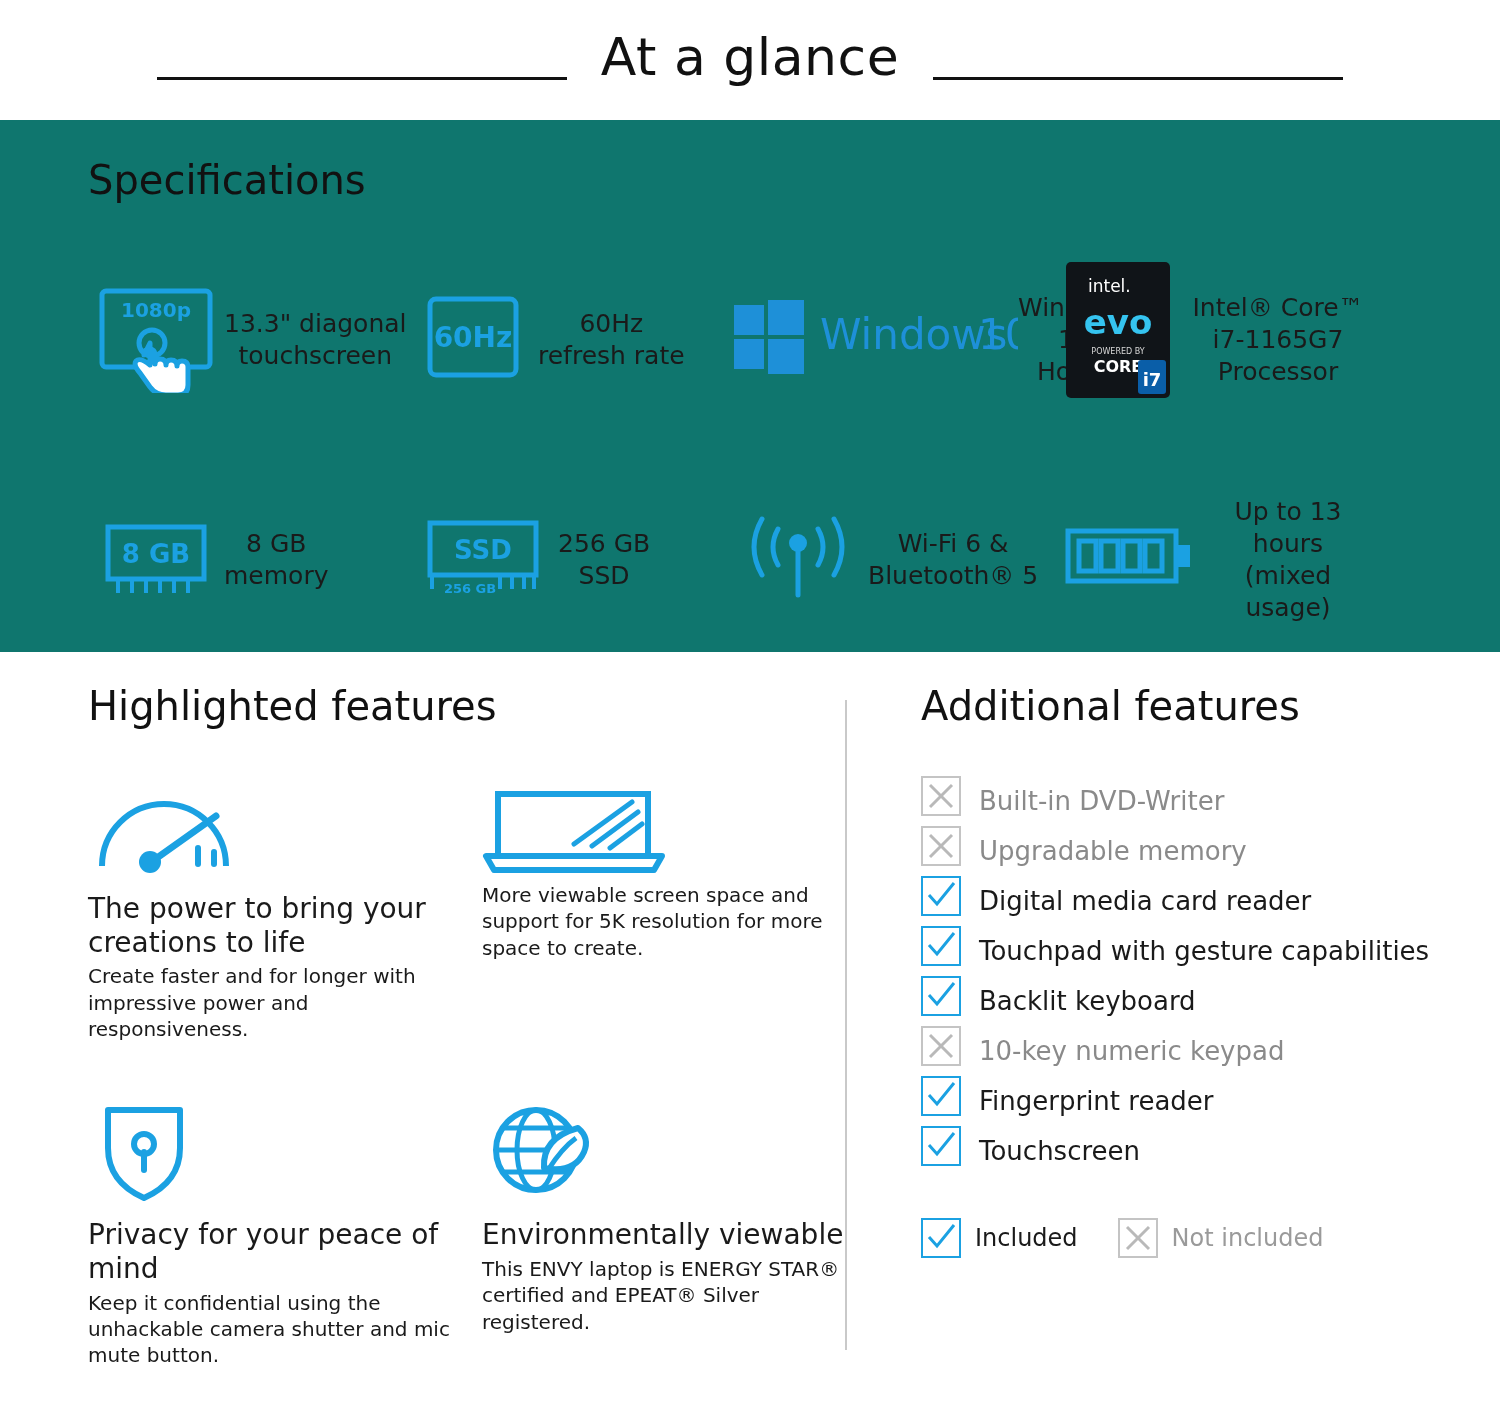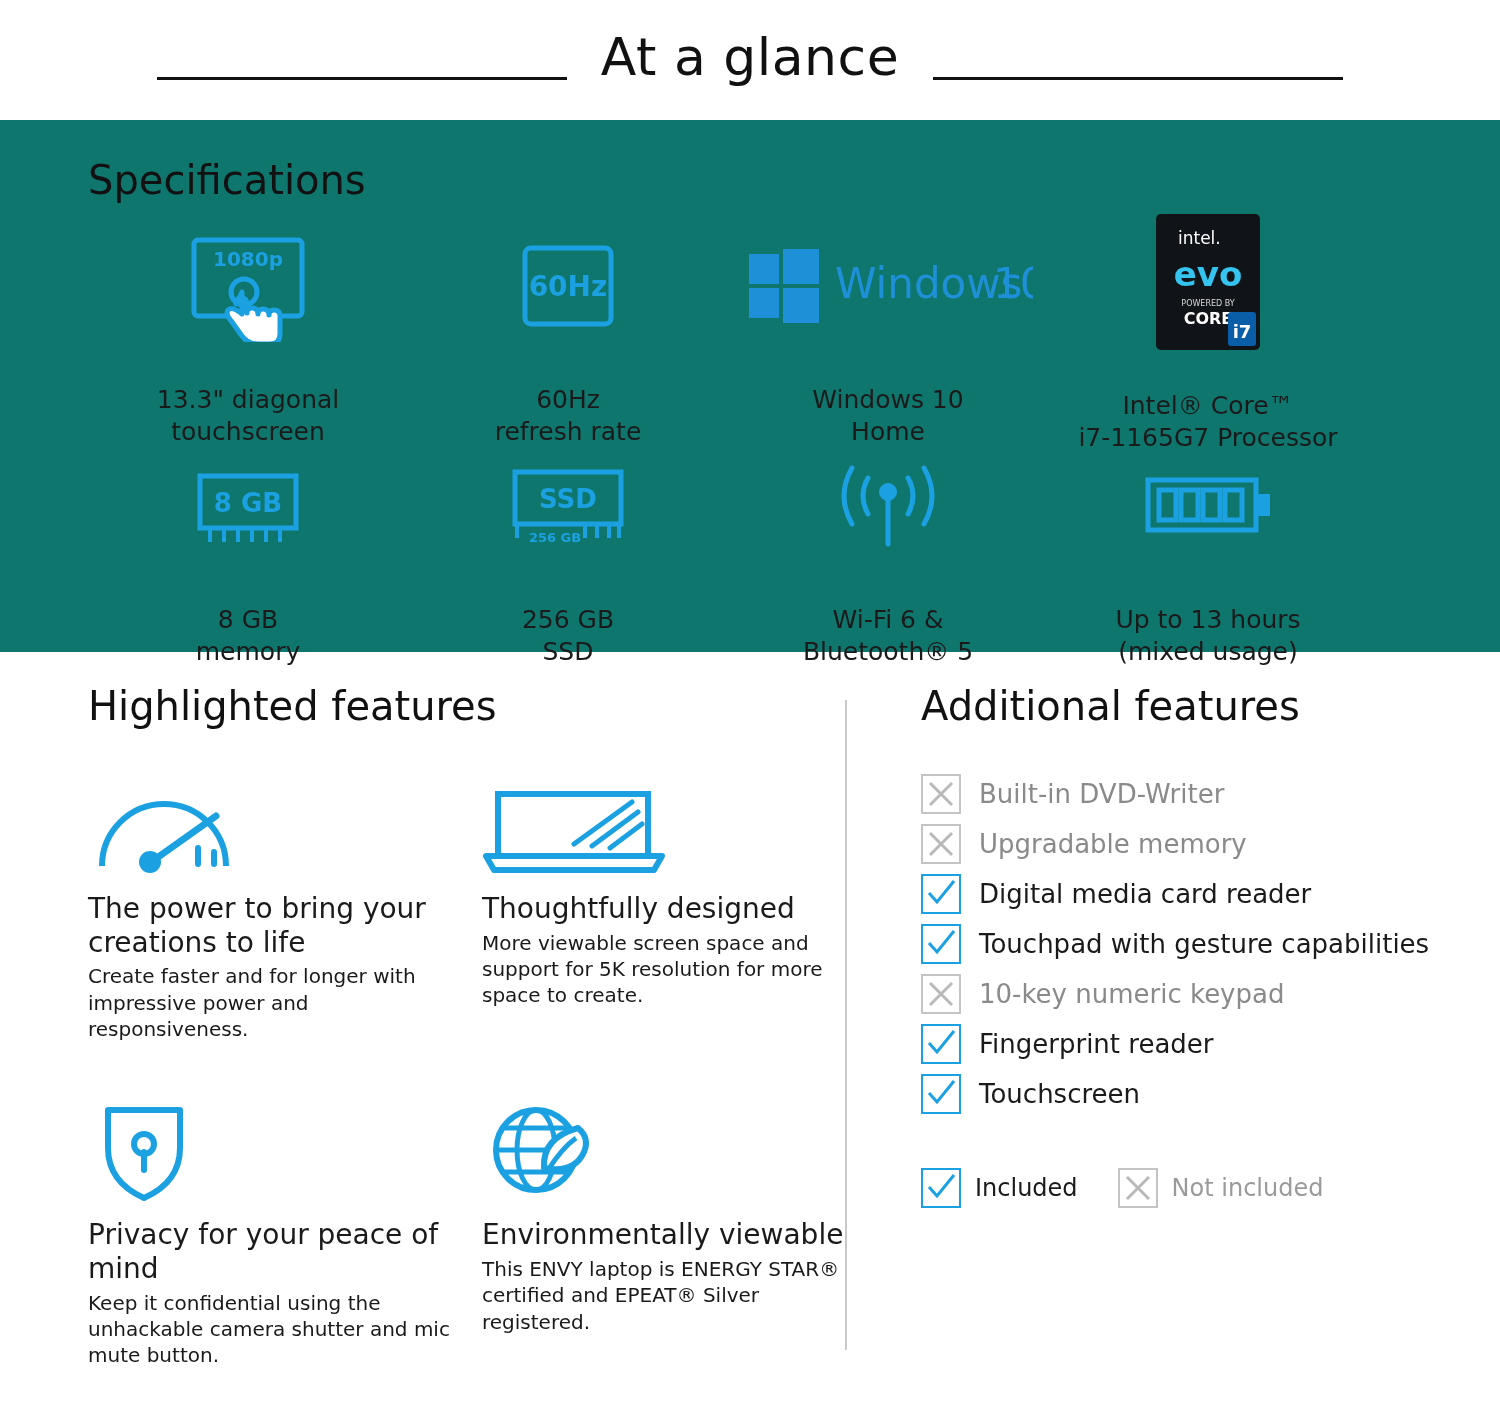--- a/index.html
+++ b/index.html
@@ -61,27 +61,26 @@
     line-height: 1;
   }
   .spec-grid {
     display: grid;
     grid-template-columns: repeat(4, 320px);
     padding: 24px 0 0 88px;
     row-gap: 0;
   }
   .spec-cell {
     display: flex;
-    flex-direction: column;
+    flex-direction: row;
     align-items: center;
     width: 320px;
     height: 220px;
     box-sizing: border-box;
     padding-top: 6px;
-    gap: 36px;
   }
   .spec-icon {
     height: 118px;
     display: flex;
     align-items: center;
     justify-content: center;
   }
   .spec-label {
     text-align: center;
     font-size: 25px;
@@ -149,21 +148,21 @@
   }
 
   
   .af-list {
     display: flex;
     flex-direction: column;
     gap: 6px;
   }
   .af-row {
     display: flex;
-    align-items: center;
+    align-items: flex-end;
     gap: 18px;
     height: 44px;
   }
   .af-text {
     font-size: 26px;
     color: #1a1a1a;
   }
   .af-text.muted {
     color: #8a8a8a;
   }
@@ -387,21 +386,20 @@
             <svg width="190" height="100" viewBox="0 0 190 100">
               <path d="M16 16 h150 v62 h-150 z" fill="none" stroke="#1ba1e2" stroke-width="6"></path>
               <path d="M4 78 h176 l-8 14 h-160 z" fill="none" stroke="#1ba1e2" stroke-width="6" stroke-linejoin="round"></path>
               <g stroke="#1ba1e2" stroke-width="5" stroke-linecap="round">
                 <line x1="92" y1="66" x2="150" y2="24"></line>
                 <line x1="110" y1="68" x2="156" y2="34"></line>
                 <line x1="128" y1="70" x2="160" y2="46"></line>
               </g>
             </svg>
           </div>
-          <div class="feature-head">Thoughtfully designed</div>
           <div class="feature-body">More viewable screen space and support for 5K resolution for more space to create.</div>
         </div>
 
         <div class="feature">
           <div class="feature-icon">
             <svg width="130" height="104" viewBox="0 0 130 104">
               <path d="M20 10 h72 v38 q0 34 -36 50 q-36 -16 -36 -50 z" fill="none" stroke="#1ba1e2" stroke-width="6" stroke-linejoin="round"></path>
               <circle cx="56" cy="44" r="10" fill="none" stroke="#1ba1e2" stroke-width="6"></circle>
               <line x1="56" y1="52" x2="56" y2="70" stroke="#1ba1e2" stroke-width="6" stroke-linecap="round"></line>
             </svg>
@@ -468,20 +466,28 @@
 
         <div class="af-row">
           <span class="box">
             <svg width="36" height="36" viewBox="0 0 36 36">
                 <polyline points="6,17 14,26 31,5" fill="none" stroke="#1ba1e2" stroke-width="3"></polyline>
               </svg>
           </span>
           <span class="af-text">Touchpad with gesture capabilities</span>
         </div>
 
+        <div class="af-row">
+          <span class="box">
+            <svg width="36" height="36" viewBox="0 0 36 36">
+                <polyline points="6,17 14,26 31,5" fill="none" stroke="#1ba1e2" stroke-width="3"></polyline>
+              </svg>
+          </span>
+          <span class="af-text">Backlit keyboard</span>
+        </div>
 
         <div class="af-row">
           <span class="box no">
             <svg width="36" height="36" viewBox="0 0 36 36">
                 <line x1="7" y1="7" x2="29" y2="29" stroke="#b9b9b9" stroke-width="3"></line>
                 <line x1="29" y1="7" x2="7" y2="29" stroke="#b9b9b9" stroke-width="3"></line>
               </svg>
           </span>
           <span class="af-text muted">10-key numeric keypad</span>
         </div>

